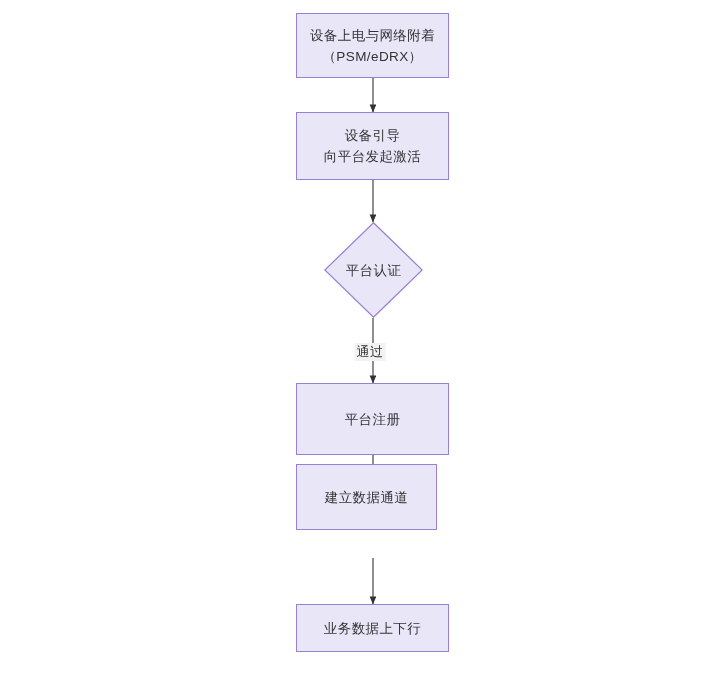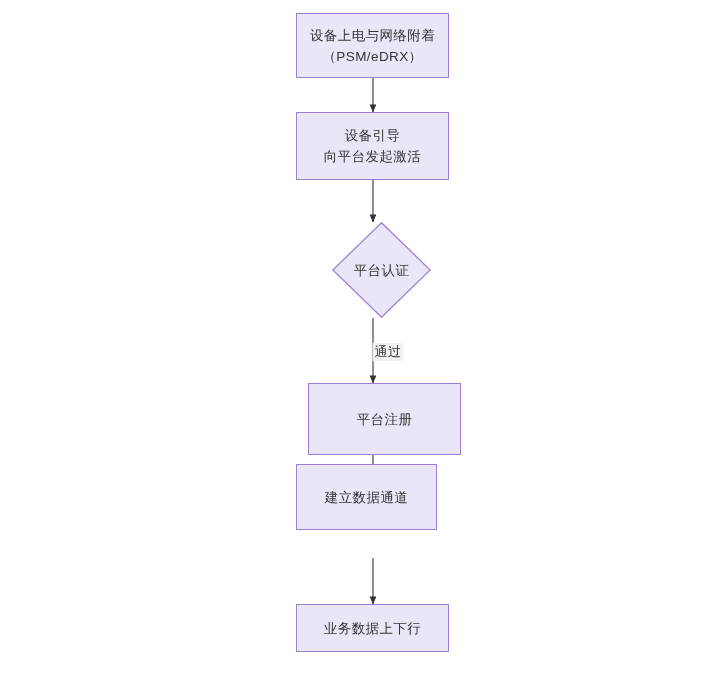--- a/index.html
+++ b/index.html
@@ -106,42 +106,42 @@
     </div>
   </div>
 
   <div class="node process" style="left: 296px; top: 112px; width: 153px; height: 68px;">
     <div class="node-text">
       <span class="node-line">设备引导</span>
       <span class="node-line">向平台发起激活</span>
     </div>
   </div>
 
-  <div class="node decision-wrap" style="left: 332px; top: 222px; width: 99px; height: 96px; font-family: Liberation Serif, serif;">
+  <div class="node decision-wrap" style="left: 324px; top: 222px; width: 99px; height: 96px; font-family: Liberation Serif, serif;">
     <svg class="diamond-shape" viewBox="0 0 100 100" preserveAspectRatio="none">
       <polygon points="50,0.8 99.2,50 50,99.2 0.8,50"></polygon>
     </svg>
     <div class="node-text">
       <span class="node-line">平台认证</span>
     </div>
   </div>
 
-  <div class="node process" style="left: 308px; top: 383px; width: 153px; height: 72px;">
+  <div class="node process" style="left: 296px; top: 383px; width: 153px; height: 72px;">
     <div class="node-text">
       <span class="node-line">平台注册</span>
     </div>
   </div>
 
   <div class="node process" style="left: 296px; top: 464px; width: 141px; height: 66px;">
     <div class="node-text">
       <span class="node-line">建立数据通道</span>
     </div>
   </div>
 
   <div class="node process" style="left: 296px; top: 604px; width: 153px; height: 48px;">
     <div class="node-text">
       <span class="node-line">业务数据上下行</span>
     </div>
   </div>
 
-  <div class="edge-label" style="left: 388px; top: 352px;">通过</div>
+  <div class="edge-label" style="left: 370px; top: 352px;">通过</div>
 
 </div>
 
 </body></html>

